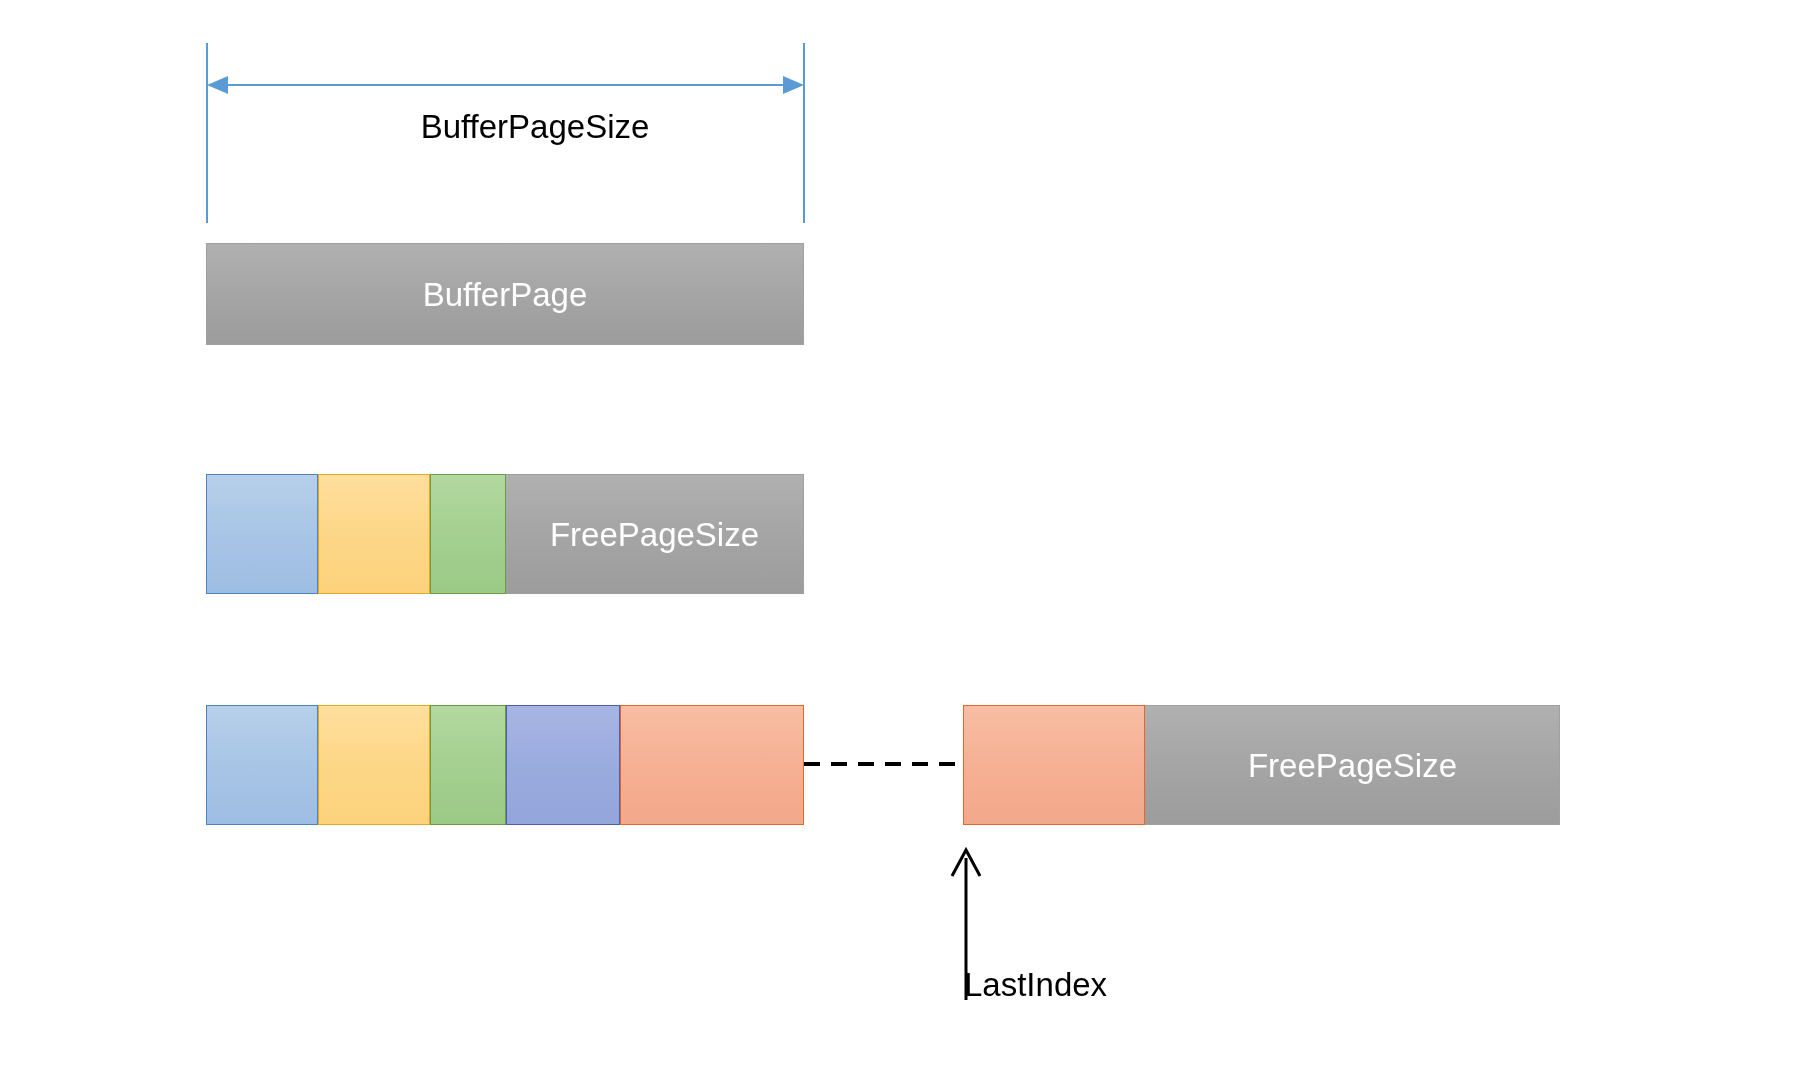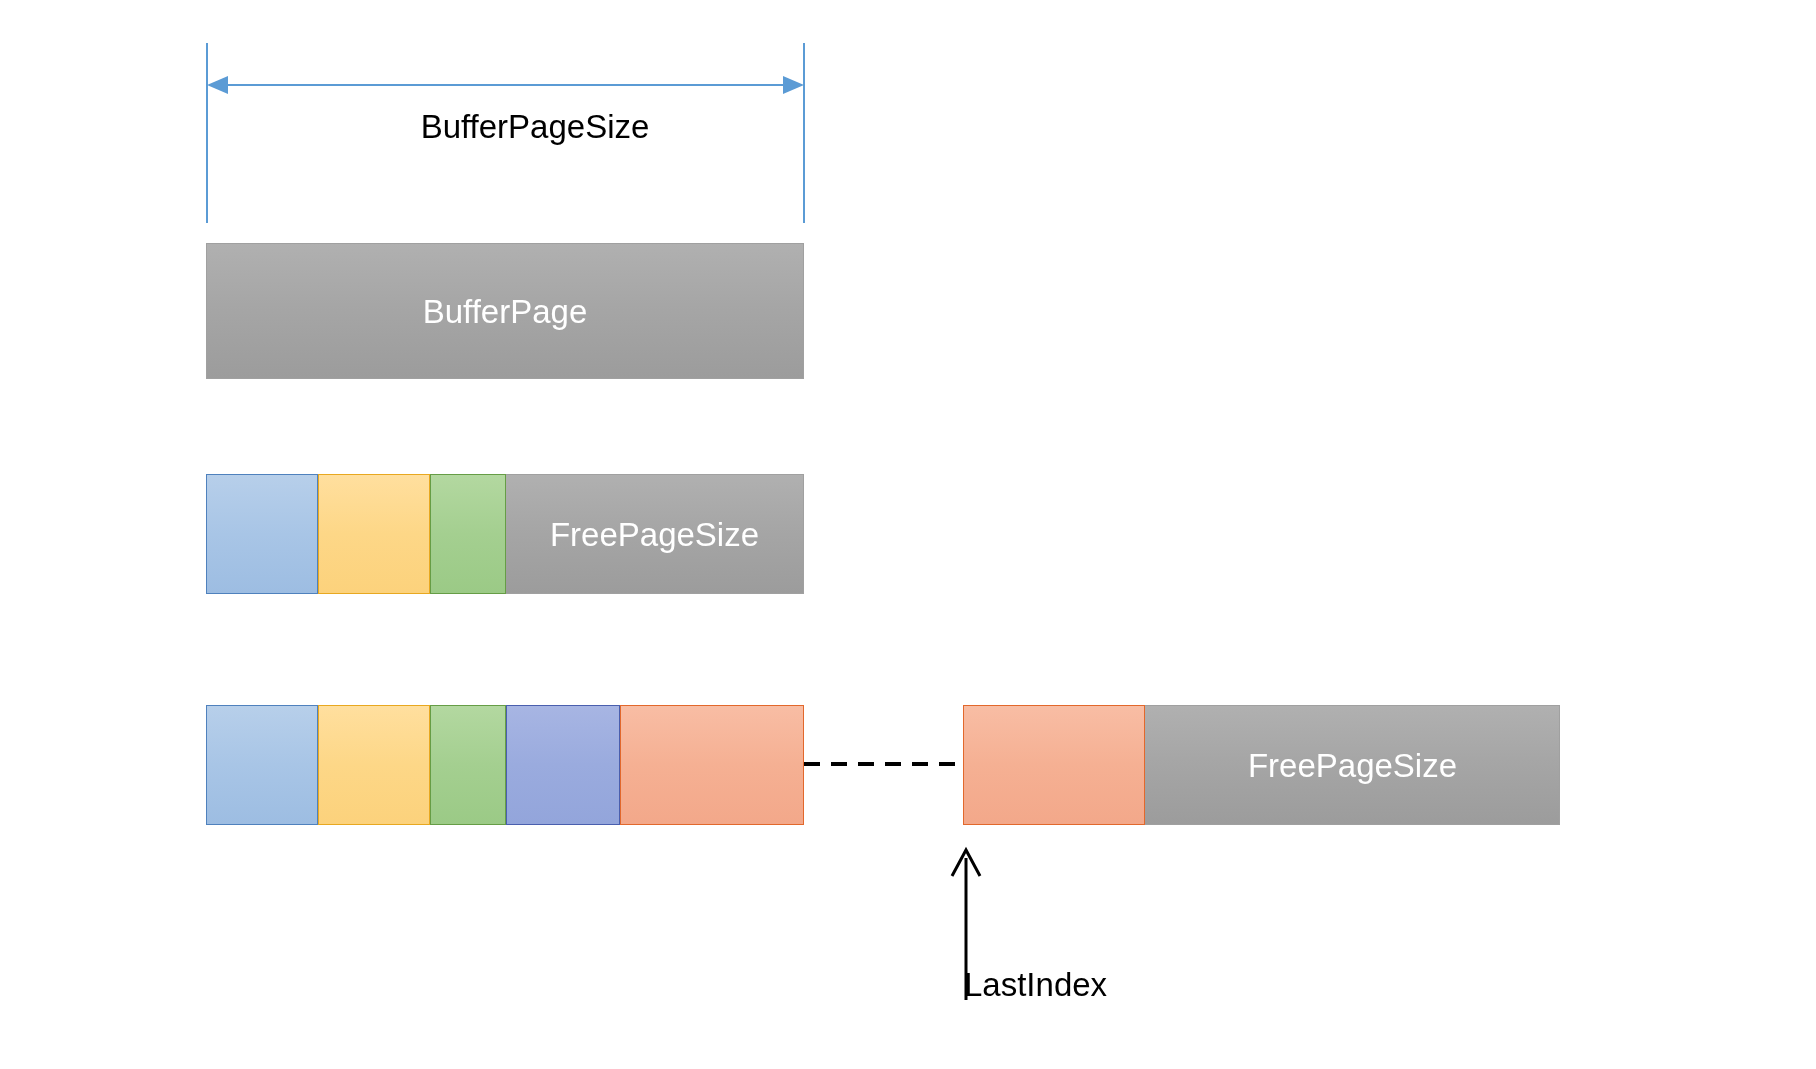--- a/index.html
+++ b/index.html
@@ -115,21 +115,21 @@
     </g>
 
     <g>
       <line x1="966" y1="1000" x2="966" y2="858" stroke="#000000" stroke-width="3"></line>
       <polyline points="952,876 966,850 980,876" fill="none" stroke="#000000" stroke-width="3"></polyline>
     </g>
   </svg>
 
   <div class="label-dark" style="left:206px; top:110px; width:658px; text-align:center;">BufferPageSize</div>
 
-  <div class="block gray-block" style="left:206px; top:243px; width:598px; height:136px;">
+  <div class="block gray-block" style="left:206px; top:243px; width:598px; height:102px;">
     <div class="center-text">
       <span class="label-light" style="position:static;">BufferPage</span>
     </div>
   </div>
 
   <div class="abs" style="left:206px; top:474px; width:598px; height:120px;">
     <div class="block gray-block" style="left:0px; top:0px; width:598px; height:120px;">
       <div class="center-text" style="padding-left:299px;">
         <span class="label-light" style="position:static;">FreePageSize</span>
       </div>

